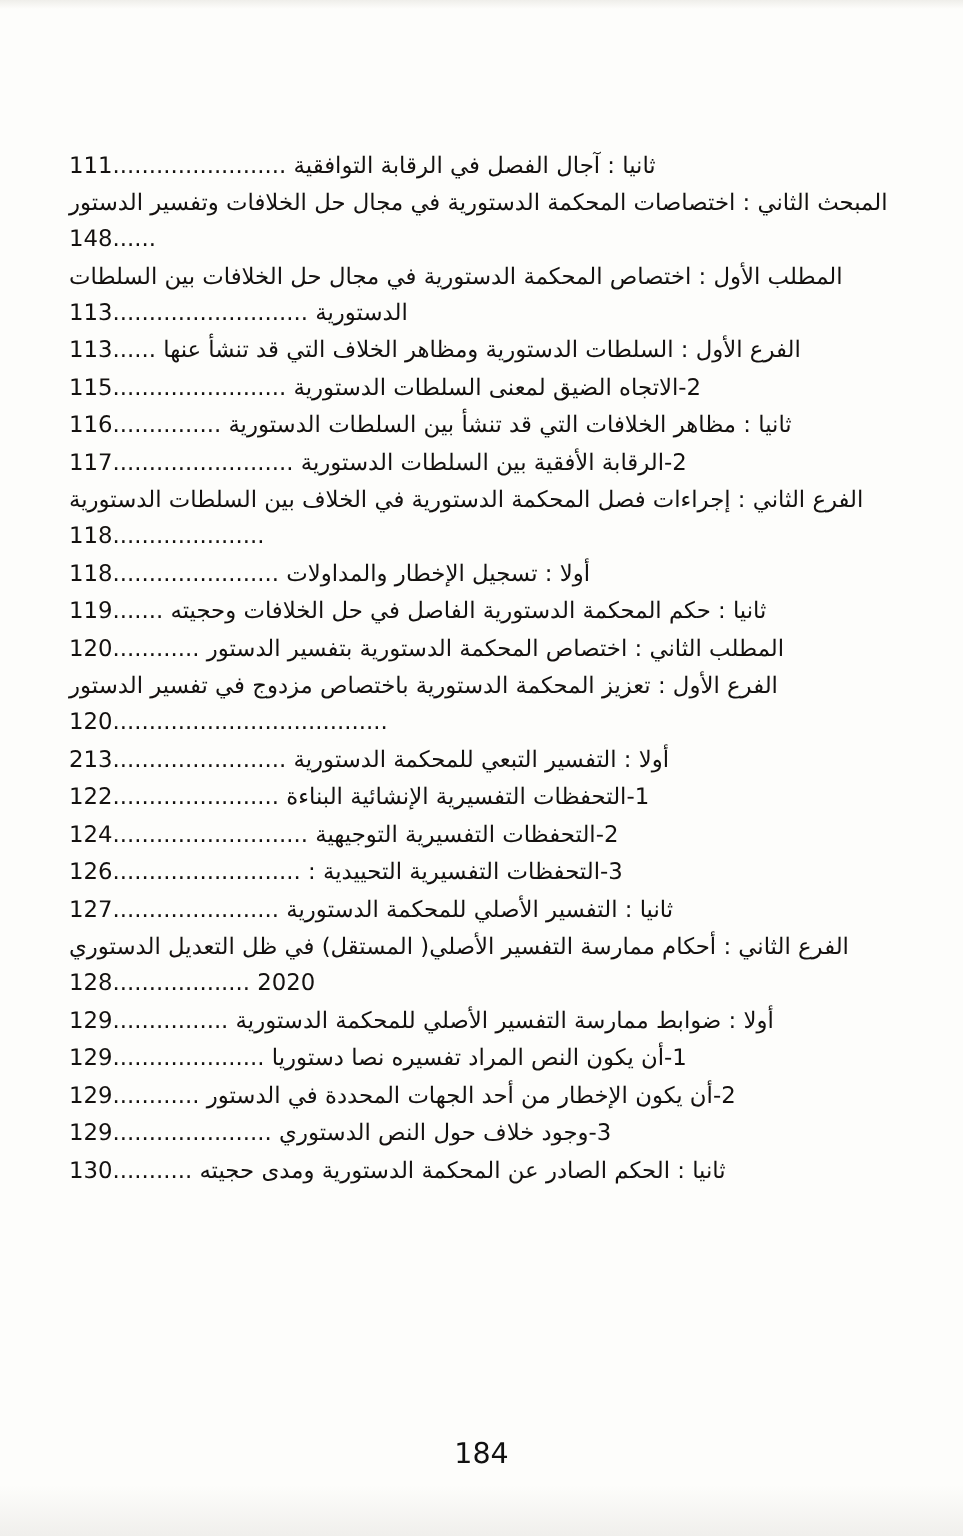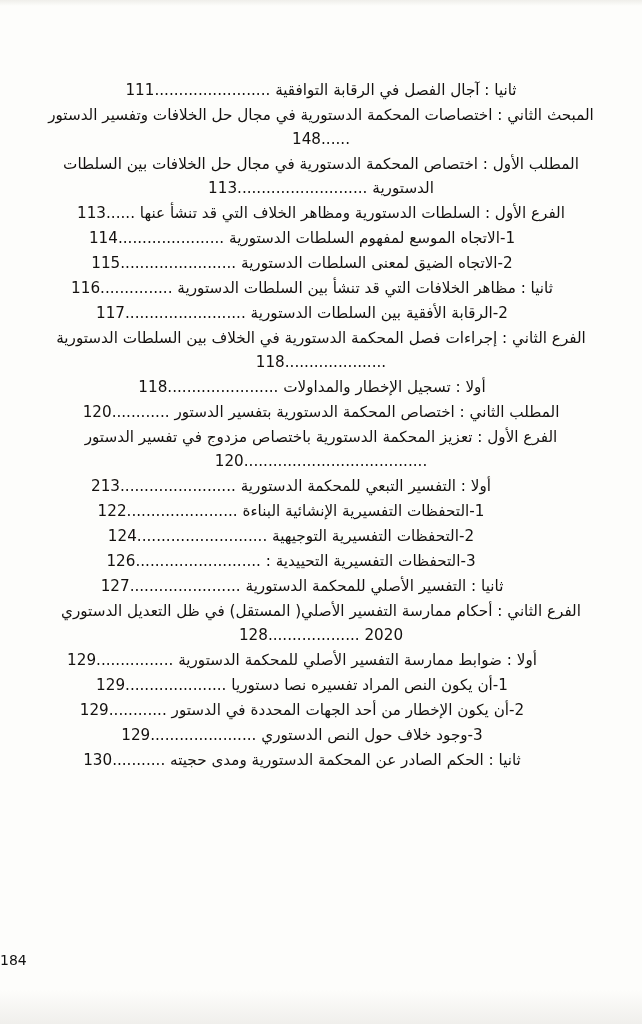--- a/index.html
+++ b/index.html
@@ -35,21 +35,22 @@
     content: "";
     position: absolute;
     bottom: 0; left: 0; right: 0;
     height: 34px;
     background: linear-gradient(to top, #f0efec, rgba(255,255,255,0));
     pointer-events: none;
   }
 
   .toc {
     direction: rtl;
-    text-align: center;
+    text-align: left;
+    margin-top: 20px;
   }
 
   .toc-entry {
     display: block;
     font-size: 15.2px;
     line-height: 1.58;
     color: #14110f;
     margin: 0 0 1px 0;
     white-space: normal;
     word-break: normal;
@@ -78,45 +79,45 @@
 
   .pagenum {
     display: inline;
     font-family: "DejaVu Sans", "Liberation Sans", sans-serif;
     direction: ltr;
     unicode-bidi: embed;
   }
 
   .folio {
     position: absolute;
-    bottom: 56px;
+    bottom: 44px;
     left: 0;
     right: 0;
-    text-align: left;
-    font-size: 14px;
+    text-align: center;
+    font-size: 19px;
     color: #111111;
     direction: ltr;
   }
 </style>
 </head>
 <body>
 
 <div class="page">
 
   <div class="toc" id="toc-list">
       <div class="toc-entry lvl-1"><span class="entry-inner"><span class="title-text">ثانيا : آجال الفصل في الرقابة التوافقية</span> <span class="dots">........................</span><span class="pagenum">111</span></span></div>
       <div class="toc-entry lvl-0"><span class="entry-inner"><span class="title-text">المبحث الثاني : اختصاصات المحكمة الدستورية في مجال حل الخلافات وتفسير الدستور</span> <span class="dots">......</span><span class="pagenum">148</span></span></div>
       <div class="toc-entry lvl-1"><span class="entry-inner"><span class="title-text">المطلب الأول : اختصاص المحكمة الدستورية في مجال حل الخلافات بين السلطات الدستورية</span> <span class="dots">...........................</span><span class="pagenum">113</span></span></div>
       <div class="toc-entry lvl-1"><span class="entry-inner"><span class="title-text">الفرع الأول : السلطات الدستورية ومظاهر الخلاف التي قد تنشأ عنها</span> <span class="dots">......</span><span class="pagenum">113</span></span></div>
-      <div class="toc-entry lvl-3"><span class="entry-inner"><span class="title-text">1-الاتجاه الموسع لمفهوم السلطات الدستورية</span> <span class="dots">......................</span><span class="pagenum">114</span></span></div>
       <div class="toc-entry lvl-3"><span class="entry-inner"><span class="title-text">2-الاتجاه الضيق لمعنى السلطات الدستورية</span> <span class="dots">........................</span><span class="pagenum">115</span></span></div>
       <div class="toc-entry lvl-2"><span class="entry-inner"><span class="title-text">ثانيا : مظاهر الخلافات التي قد تنشأ بين السلطات الدستورية</span> <span class="dots">...............</span><span class="pagenum">116</span></span></div>
       <div class="toc-entry lvl-3"><span class="entry-inner"><span class="title-text">2-الرقابة الأفقية بين السلطات الدستورية</span> <span class="dots">.........................</span><span class="pagenum">117</span></span></div>
       <div class="toc-entry lvl-1"><span class="entry-inner"><span class="title-text">الفرع الثاني : إجراءات فصل المحكمة الدستورية في الخلاف بين السلطات الدستورية</span> <span class="dots">.....................</span><span class="pagenum">118</span></span></div>
       <div class="toc-entry lvl-2"><span class="entry-inner"><span class="title-text">أولا : تسجيل الإخطار والمداولات</span> <span class="dots">.......................</span><span class="pagenum">118</span></span></div>
+      <div class="toc-entry lvl-2"><span class="entry-inner"><span class="title-text">ثانيا : حكم المحكمة الدستورية الفاصل في حل الخلافات وحجيته</span> <span class="dots">.......</span><span class="pagenum">119</span></span></div>
       <div class="toc-entry lvl-1"><span class="entry-inner"><span class="title-text">المطلب الثاني : اختصاص المحكمة الدستورية بتفسير الدستور</span> <span class="dots">............</span><span class="pagenum">120</span></span></div>
       <div class="toc-entry lvl-1"><span class="entry-inner"><span class="title-text">الفرع الأول : تعزيز المحكمة الدستورية باختصاص مزدوج في تفسير الدستور</span> <span class="dots">......................................</span><span class="pagenum">120</span></span></div>
       <div class="toc-entry lvl-4"><span class="entry-inner"><span class="title-text">أولا : التفسير التبعي للمحكمة الدستورية</span> <span class="dots">........................</span><span class="pagenum">213</span></span></div>
       <div class="toc-entry lvl-4"><span class="entry-inner"><span class="title-text">1-التحفظات التفسيرية الإنشائية البناءة</span> <span class="dots">.......................</span><span class="pagenum">122</span></span></div>
       <div class="toc-entry lvl-4"><span class="entry-inner"><span class="title-text">2-التحفظات التفسيرية التوجيهية</span> <span class="dots">...........................</span><span class="pagenum">124</span></span></div>
       <div class="toc-entry lvl-4"><span class="entry-inner"><span class="title-text">3-التحفظات التفسيرية التحييدية :</span> <span class="dots">..........................</span><span class="pagenum">126</span></span></div>
       <div class="toc-entry lvl-3"><span class="entry-inner"><span class="title-text">ثانيا : التفسير الأصلي للمحكمة الدستورية</span> <span class="dots">.......................</span><span class="pagenum">127</span></span></div>
       <div class="toc-entry lvl-1"><span class="entry-inner"><span class="title-text">الفرع الثاني : أحكام ممارسة التفسير الأصلي( المستقل) في ظل التعديل الدستوري 2020</span> <span class="dots">...................</span><span class="pagenum">128</span></span></div>
       <div class="toc-entry lvl-3"><span class="entry-inner"><span class="title-text">أولا : ضوابط ممارسة التفسير الأصلي للمحكمة الدستورية</span> <span class="dots">................</span><span class="pagenum">129</span></span></div>
       <div class="toc-entry lvl-3"><span class="entry-inner"><span class="title-text">1-أن يكون النص المراد تفسيره نصا دستوريا</span> <span class="dots">.....................</span><span class="pagenum">129</span></span></div>

